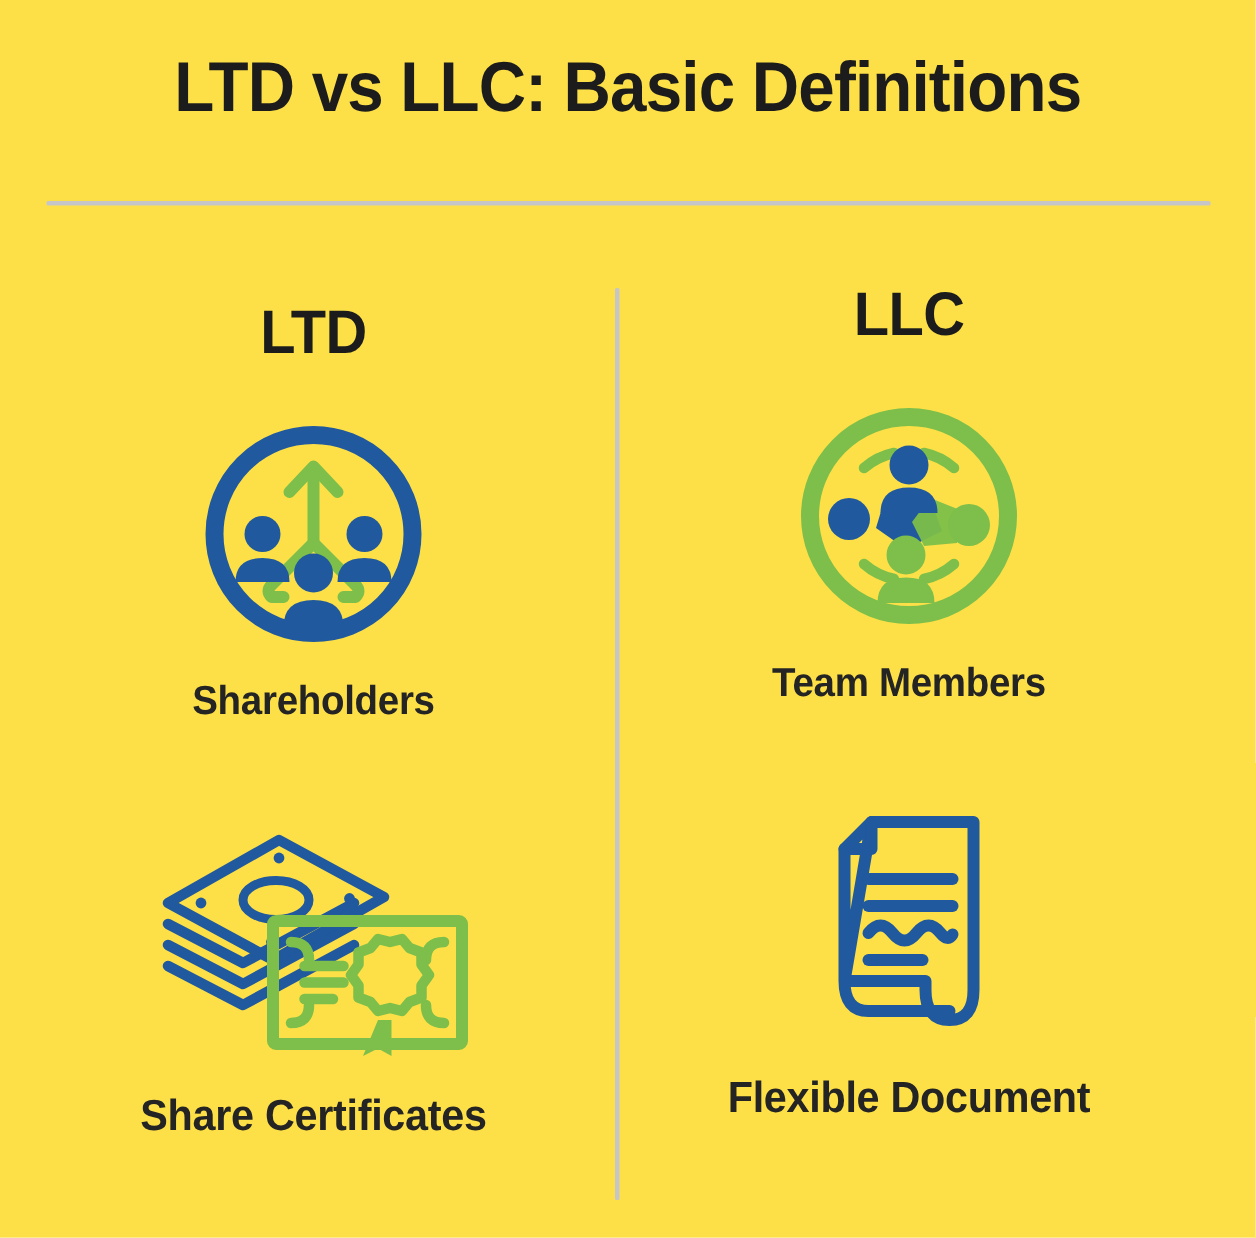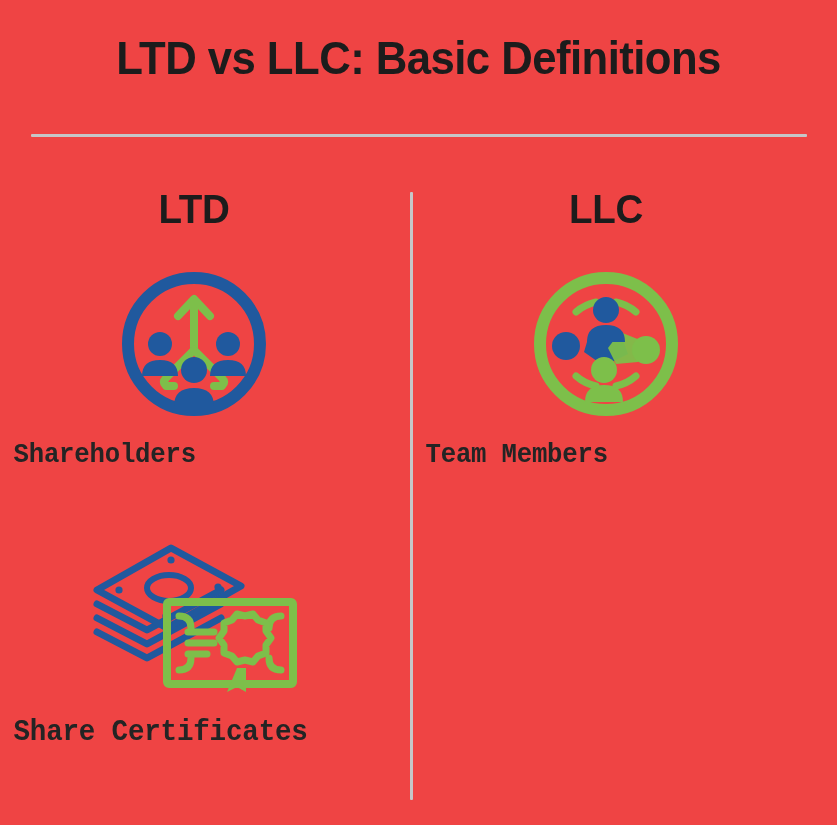--- a/index.html
+++ b/index.html
@@ -12,21 +12,21 @@
     background: #fdfdfd;
     font-family: "Liberation Sans", sans-serif;
     overflow: hidden;
     position: relative;
   }
 
   #infographic {
     position: relative;
     width: 837px;
     height: 825px;
-    background: #ef4444;
+    background: #fde047;
   }
 
   
   .title {
     position: absolute;
     top: 30px;
     left: 0;
     width: 837px;
     text-align: center;
     font-size: 47px;
@@ -59,42 +59,42 @@
     border-radius: 1px;
   }
 
   
   .col {
     position: absolute;
     top: 180px;
     width: 380px;
     height: 620px;
   }
-  .col-ltd { left: 4px; }
+  .col-ltd { left: 19px; margin-top: 12px; }
   .col-llc { left: 416px; }
 
   .col-header {
     position: absolute;
     top: 6px;
     left: 0;
     width: 380px;
     text-align: center;
     font-size: 41px;
     font-weight: bold;
     color: #1c1c1c;
     letter-spacing: -0.4px;
     transform: scaleX(0.94);
     transform-origin: 50% 50%;
   }
 
   .item {
     position: absolute;
     left: 0;
     width: 380px;
-    font-family: Liberation Mono, monospace;
+    text-align: center;
   }
   .item-1 { top: 84px; }
   .item-2 { top: 356px; }
 
   .icon-box {
     width: 380px;
     height: 160px;
     display: flex;
     align-items: center;
     justify-content: center;
@@ -247,15 +247,39 @@
 
           <g fill="#7DBF4A">
             <circle cx="76" cy="104" r="13"></circle>
             <path d="M57 136 q0 -17 19 -17 q19 0 19 17 z"></path>
           </g>
         </svg>
       </div>
       <div class="item-label">Team Members</div>
     </div>
 
+    <div class="item item-2">
+      <div class="icon-box">
+        <svg width="122" height="148" viewBox="0 0 122 148">
+
+          <path d="M36 6 L104 6 L104 118
+                   q0 20 -16 20
+                   q-16 0 -16 -20
+                   L72 112 L18 112
+                   q0 20 16 20 L88 132
+                   M18 112 L18 24 L36 6 Z" fill="none" stroke="#20599E" stroke-width="8" stroke-linejoin="round" stroke-linecap="round"></path>
+
+          <path d="M36 6 L36 24 L18 24" fill="none" stroke="#20599E" stroke-width="8" stroke-linejoin="round" stroke-linecap="round"></path>
+
+          <g stroke="#20599E" stroke-width="8" stroke-linecap="round">
+            <line x1="34" y1="44" x2="90" y2="44"></line>
+            <line x1="34" y1="62" x2="90" y2="62"></line>
+            <line x1="34" y1="98" x2="70" y2="98"></line>
+          </g>
+
+          <path d="M34 80 q8 -10 16 0 q8 10 16 0 q8 -10 16 0 q5 6 8 1" fill="none" stroke="#20599E" stroke-width="8" stroke-linecap="round" stroke-linejoin="round"></path>
+        </svg>
+      </div>
+      <div class="item-label">Flexible Document</div>
+    </div>
   </div>
 
 </div>
 
 </body></html>

